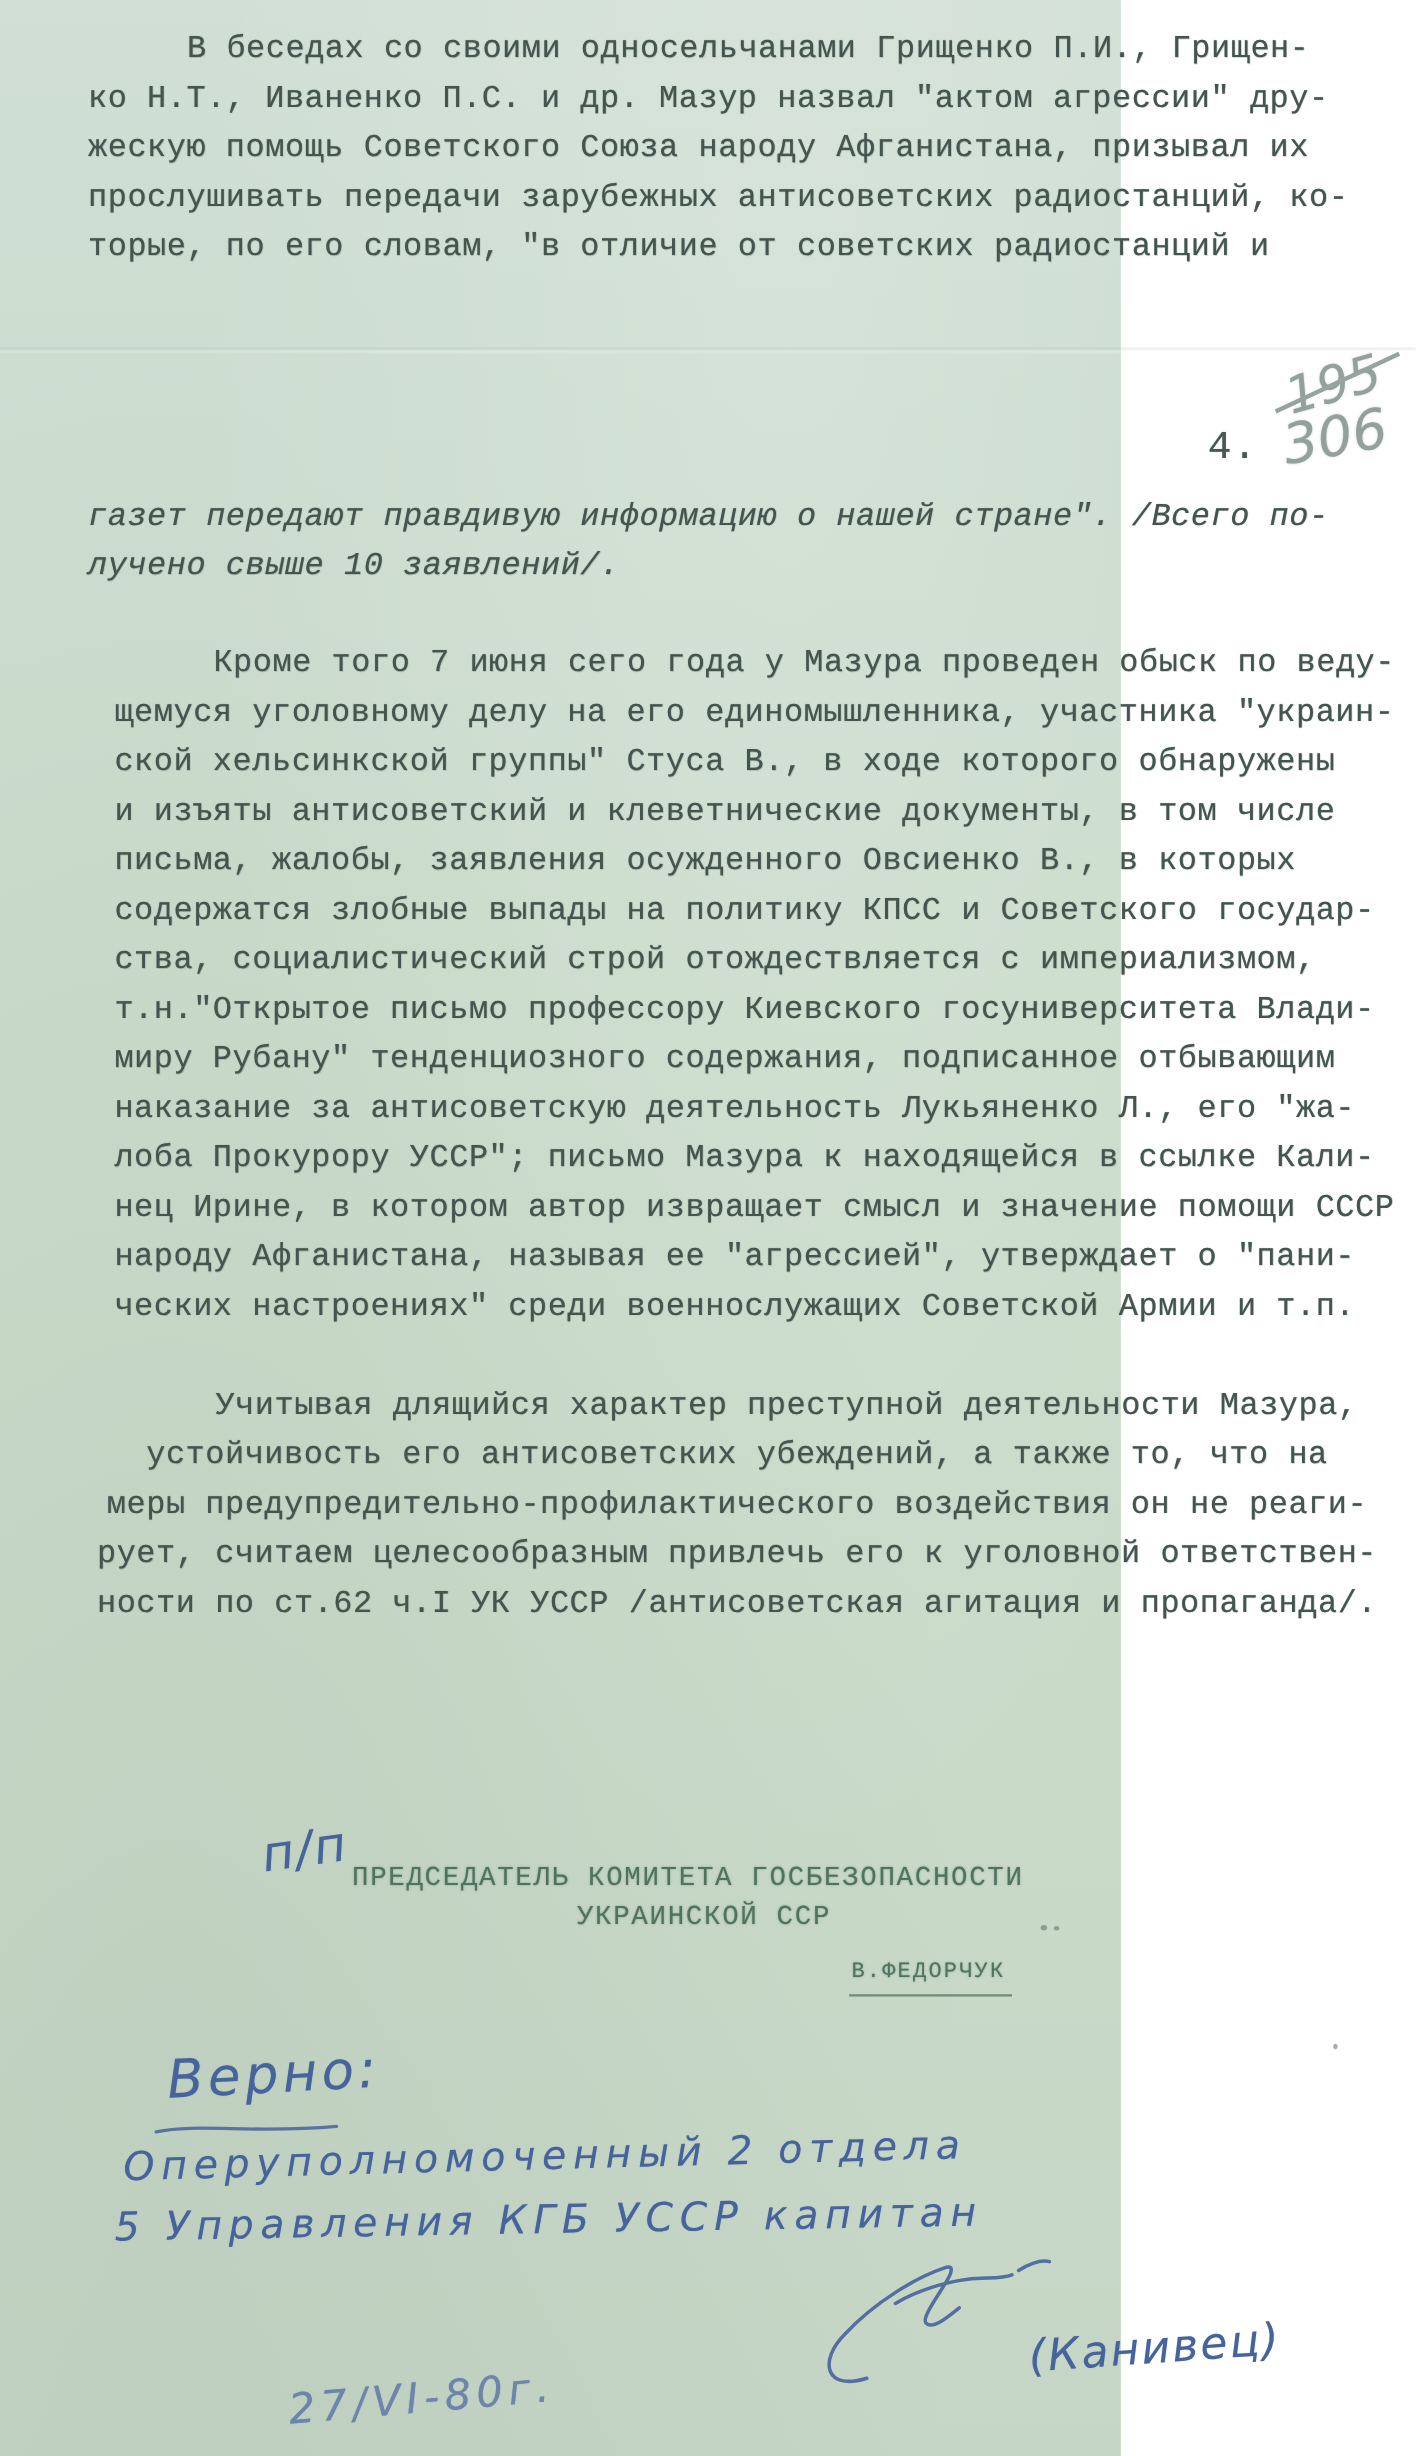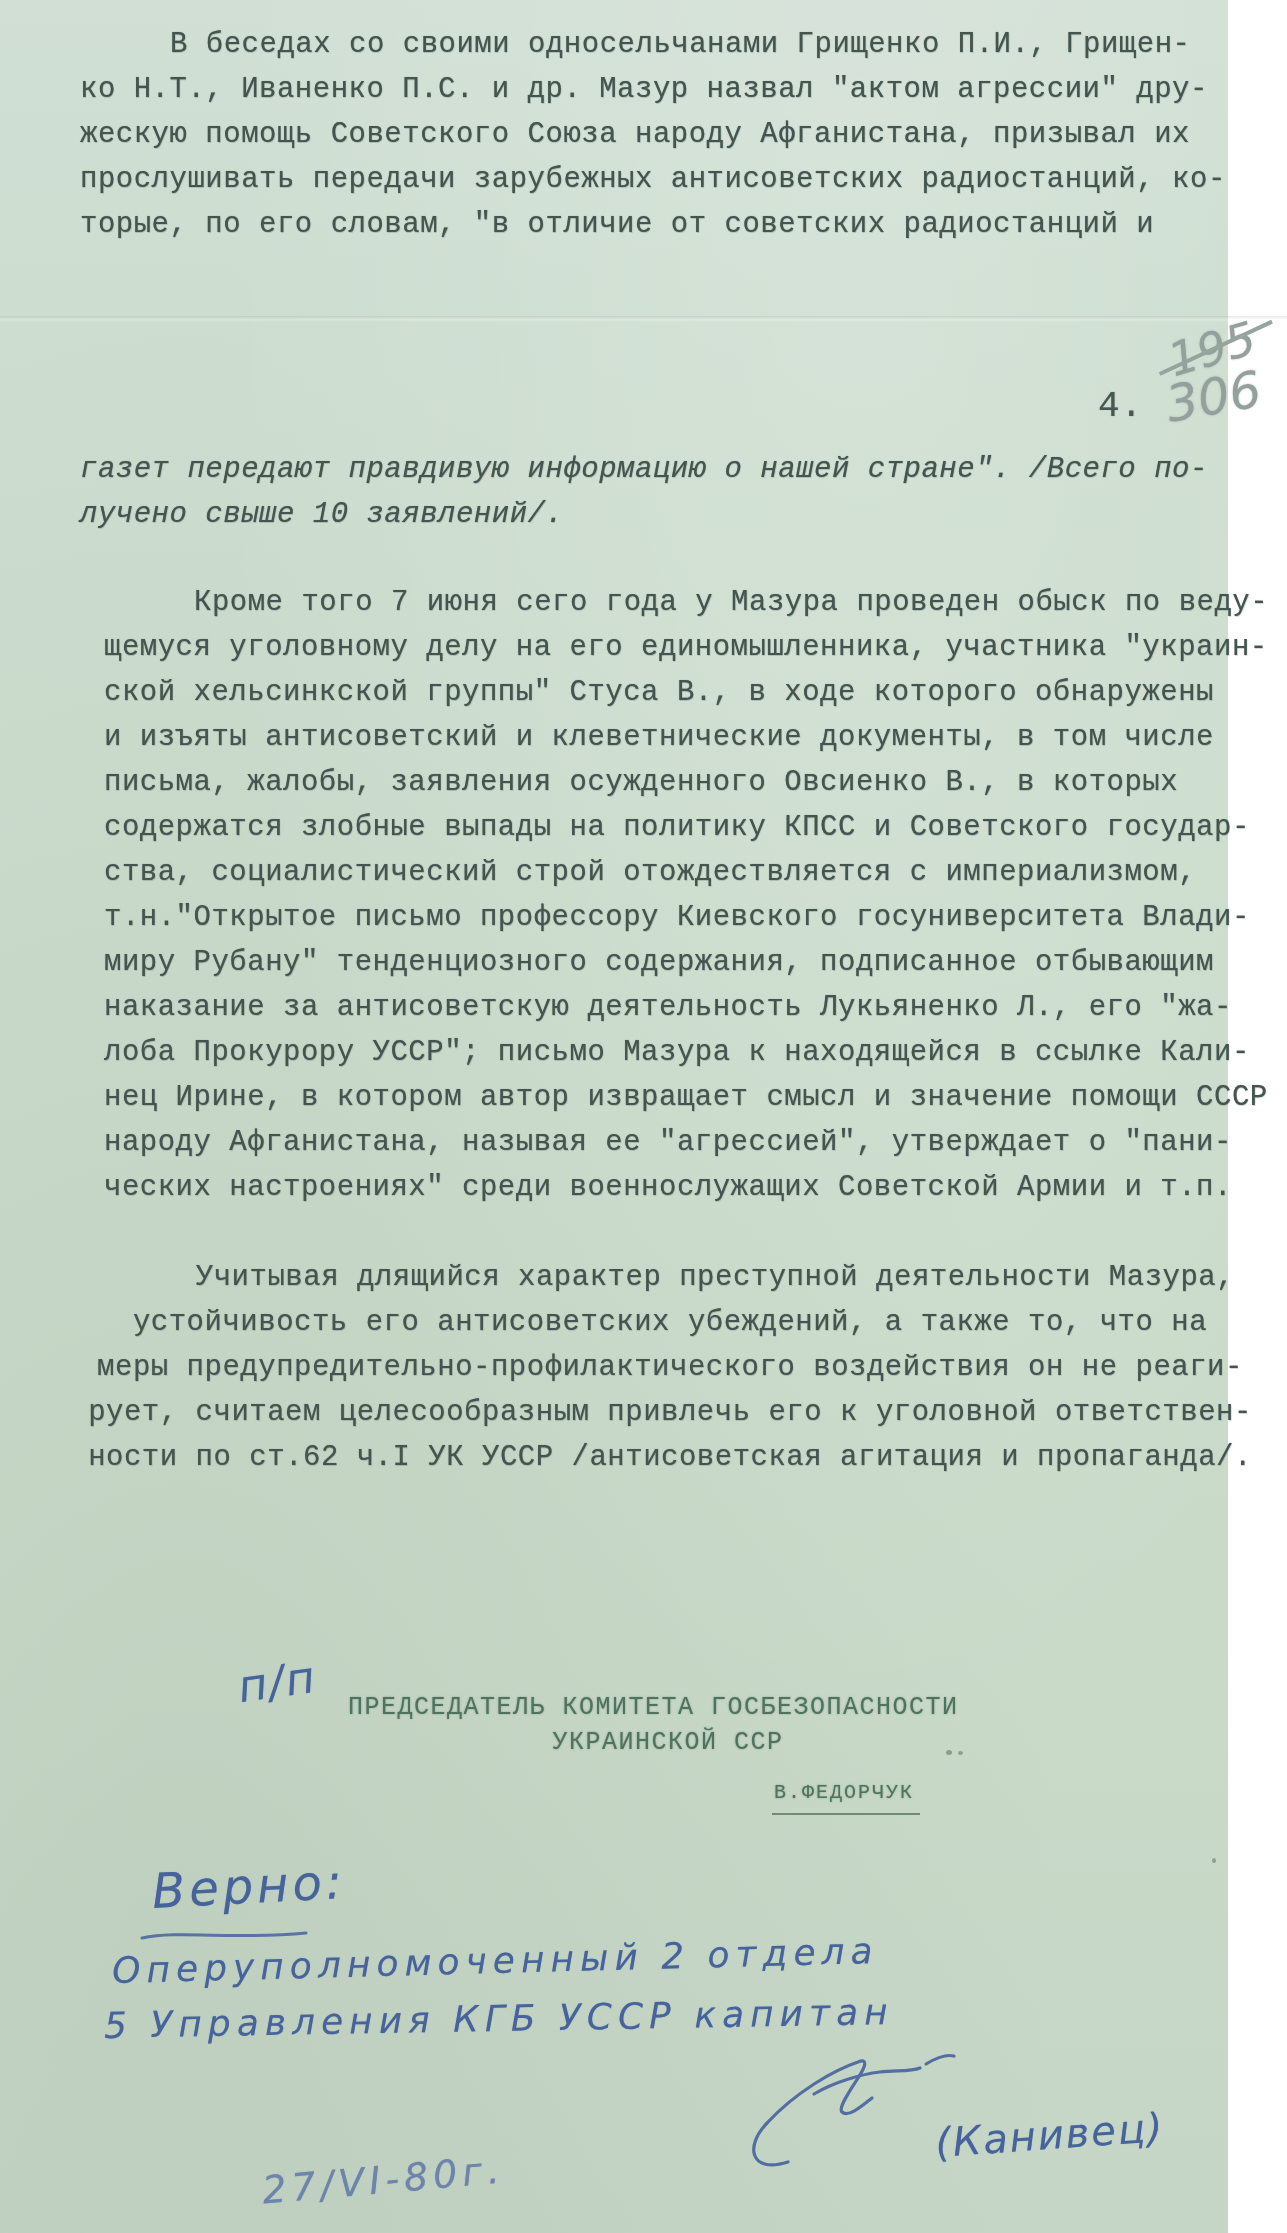--- a/index.html
+++ b/index.html
@@ -1,19 +1,19 @@
 <!DOCTYPE html>
 <html><head>
 <meta charset="utf-8">
 <style>
   html,body{margin:0;padding:0;}
   body{width:1287px;height:2233px;overflow:hidden;}
 
   .paper{
-    position:relative;width:1228px;height:2233px;
+    position:relative;width:1019px;height:2233px;
     background:
       radial-gradient(ellipse at 70% 12%, rgba(255,255,255,.16), transparent 55%),
       radial-gradient(ellipse at 15% 85%, rgba(90,110,95,.08), transparent 60%),
       linear-gradient(180deg,#d1dfd4 0%,#cdddd0 13%,#cbdccc 40%,#c9dac9 75%,#c5d6c6 100%);
     font-family:"Liberation Mono","DejaVu Sans Mono",monospace;
   }
   .page-seam{
     position:absolute;left:0;top:316px;width:1287px;height:6px;
     background:linear-gradient(180deg,rgba(120,140,125,.18),rgba(255,255,255,.25) 60%,transparent);
   }
@@ -45,21 +45,21 @@
     border-top:4px solid #97a49e;transform:rotate(-9deg);
   }
   .pencil-num{left:1166px;top:368px;font-size:50px;transform:rotate(-10deg);}
 
   .stamp{
     font-family:"Liberation Mono","DejaVu Sans Mono",monospace;
     color:#50735f;text-shadow:0 0 2px rgba(80,115,95,.55);
   }
   .chairman{
     position:absolute;left:320px;top:1690px;width:640px;
-    font-size:25px;line-height:35px;letter-spacing:1.5px;text-align:left;margin-left:28px;
+    font-size:25px;line-height:35px;letter-spacing:1.5px;text-align:left;
   }
   .chairman .l2{display:block;text-align:center;}
   .signatory{
     position:absolute;left:772px;top:1781px;
     font-size:20px;letter-spacing:2px;
     border-bottom:2px solid rgba(80,115,95,.75);
     padding:0 6px 9px 2px;
   }
 
   .pen{

